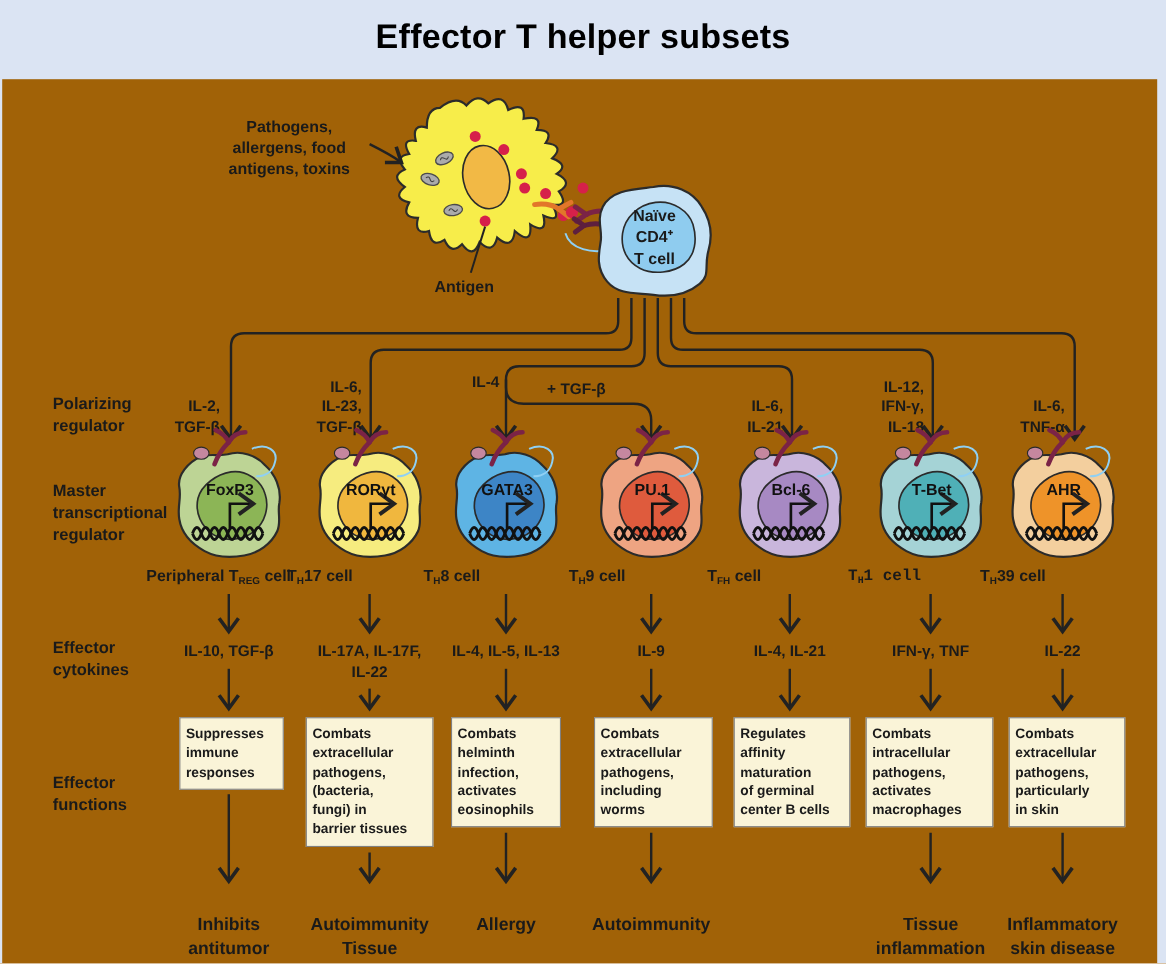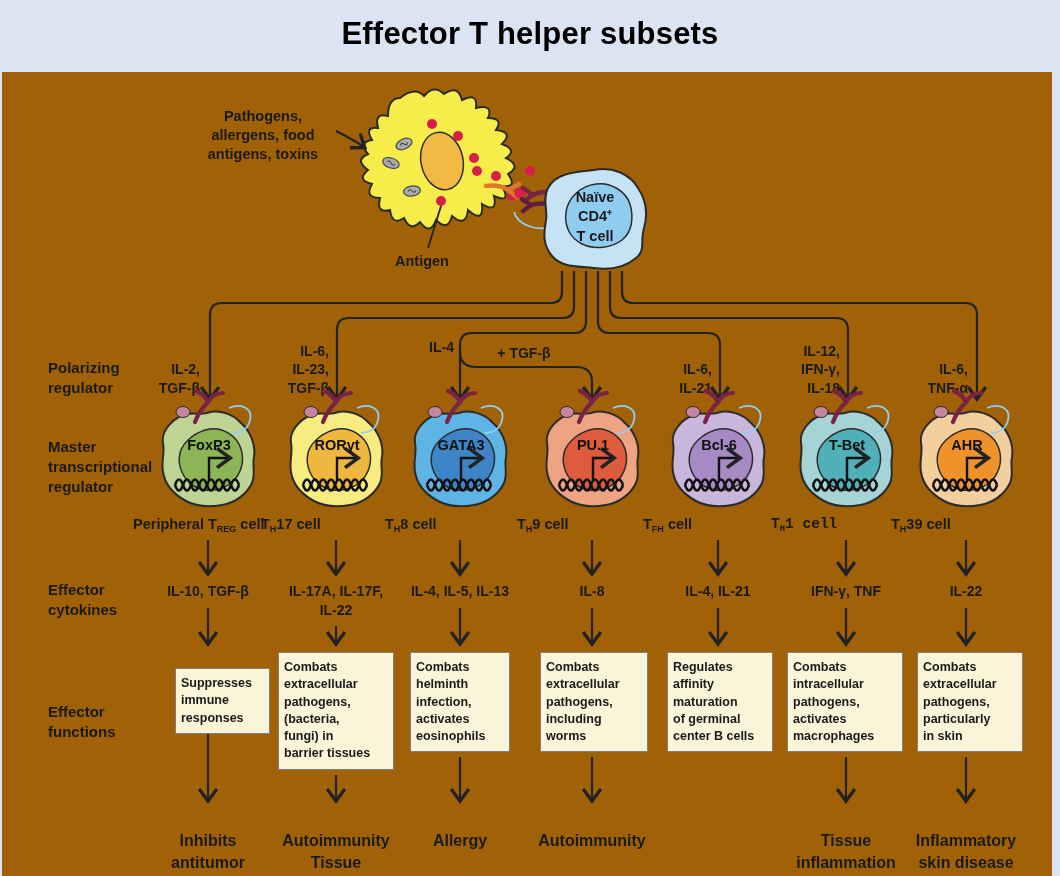--- a/index.html
+++ b/index.html
@@ -209,21 +209,21 @@
         <ellipse class="bump" cx="30" cy="6" rx="7" ry="5.5"></ellipse>
         <g class="tcr">
           <path d="M42,16 C45,8 49,2 55,-4"></path>
           <path d="M55,-4 C52,-10 48,-13 43,-15"></path>
           <path d="M55,-4 C59,-11 64,-13 70,-13"></path>
         </g>
         <path class="bcurve" d="M76,2 C90,-4 100,4 97,14 C95,23 88,27 80,27"></path>
       </svg>
       <div class="cell-name" style="left: 133px;"><span>Peripheral T</span><sub>REG</sub><span> cell</span></div>
       <div class="eff-cyt" style="left: 128px;">IL-10, TGF-β</div>
-      <div class="func-box" style="left: 175px; width: 95px; margin-top: 16px;">Suppresses
+      <div class="func-box" style="left: 163px; width: 95px;">Suppresses
 immune
 responses</div>
       <div class="disease" style="left: 128px;">Inhibits
 antitumor
 response</div>
     </div>
 
     <div class="col-root" style="--outer: #f6ec7f; --inner: #f0b73e;">
       <div class="pol-label" style="right: 731px; text-align: right; bottom: 479px;">IL-6,
 IL-23,
@@ -304,21 +304,21 @@
         <text class="reg-name" x="56" y="44">PU.1</text>
         <ellipse class="bump" cx="30" cy="6" rx="7" ry="5.5"></ellipse>
         <g class="tcr">
           <path d="M42,16 C45,8 49,2 55,-4"></path>
           <path d="M55,-4 C52,-10 48,-13 43,-15"></path>
           <path d="M55,-4 C59,-11 64,-13 70,-13"></path>
         </g>
         <path class="bcurve" d="M76,2 C90,-4 100,4 97,14 C95,23 88,27 80,27"></path>
       </svg>
       <div class="cell-name" style="left: 517px;"><span>T</span><sub>H</sub><span>9 cell</span></div>
-      <div class="eff-cyt" style="left: 512px;">IL-8</div>
+      <div class="eff-cyt" style="left: 512px;">IL-9</div>
       <div class="func-box" style="left: 540px; width: 108px;">Combats
 extracellular
 pathogens,
 including
 worms</div>
       <div class="disease" style="left: 512px;">Autoimmunity</div>
     </div>
 
     <div class="col-root" style="--outer: #c9b6dc; --inner: #a789c3;">
       <div class="pol-label" style="right: 348px; text-align: right; bottom: 479px;">IL-6,

